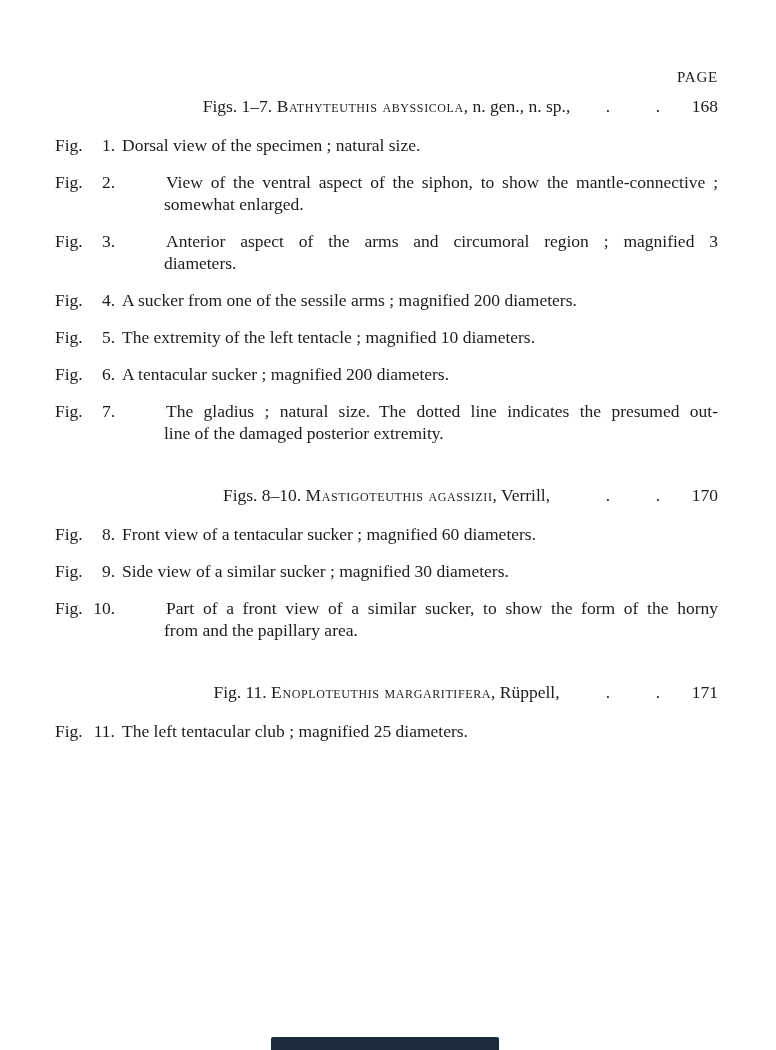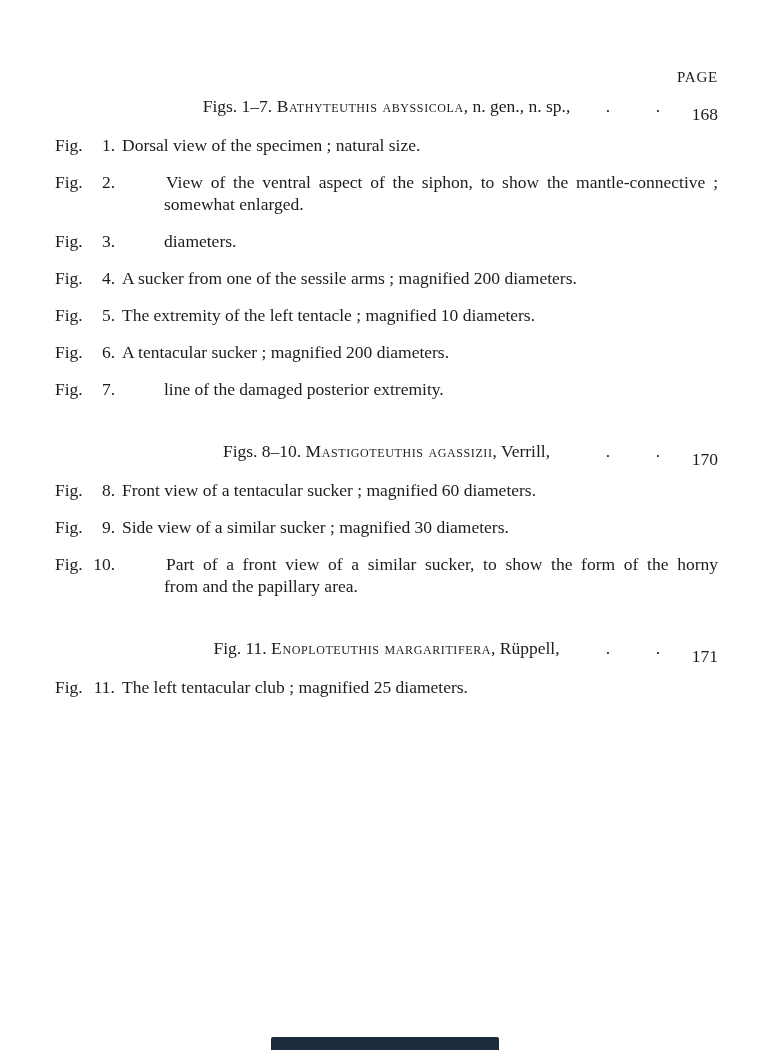--- a/index.html
+++ b/index.html
@@ -34,21 +34,21 @@
   }
   .sh-first { margin-top: 9px; font-family: Liberation Serif, serif; }
   .sh-next  { margin-top: 40px; }
   .smallcaps {
     font-variant: small-caps;
     letter-spacing: 0.6px;
   }
   .leader-dot { position: absolute; top: 0; }
   .ld1 { right: 108px; }
   .ld2 { right: 58px; }
-  .heading-page { position: absolute; right: 0; top: 8px; }
+  .heading-page { position: absolute; right: 0; top: 0; }
 
   .entry {
     display: grid;
     grid-template-columns: 36px 24px 1fr;
     font-size: 17.5px;
     line-height: 22px;
     margin-top: 15px;
   }
   .entry.after-heading { margin-top: 17px; }
   .flab { text-align: left; }
@@ -100,20 +100,21 @@
     <div class="ftext">
       <div class="fline full">View of the ventral aspect of the siphon, to show the mantle-connective ;</div>
       <div class="fline cont">somewhat enlarged.</div>
     </div>
   </div>
 
   <div class="entry">
     <span class="flab">Fig.</span>
     <span class="fnum">3.</span>
     <div class="ftext">
+      <div class="fline full">Anterior aspect of the arms and circumoral region ; magnified 3</div>
       <div class="fline cont">diameters.</div>
     </div>
   </div>
 
   <div class="entry">
     <span class="flab">Fig.</span>
     <span class="fnum">4.</span>
     <div class="ftext">
       <div class="fline">A sucker from one of the sessile arms ; magnified 200 diameters.</div>
     </div>
@@ -132,20 +133,21 @@
     <span class="fnum">6.</span>
     <div class="ftext">
       <div class="fline">A tentacular sucker ; magnified 200 diameters.</div>
     </div>
   </div>
 
   <div class="entry">
     <span class="flab">Fig.</span>
     <span class="fnum">7.</span>
     <div class="ftext">
+      <div class="fline full">The gladius ; natural size. The dotted line indicates the presumed out-</div>
       <div class="fline cont">line of the damaged posterior extremity.</div>
     </div>
   </div>
 
   <div class="section-heading sh-next">
     <span>Figs. 8–10. </span><span class="smallcaps">Mastigoteuthis agassizii</span><span>, Verrill,</span>
     <span class="leader-dot ld1">.</span>
     <span class="leader-dot ld2">.</span>
     <span class="heading-page">170</span>
   </div>

